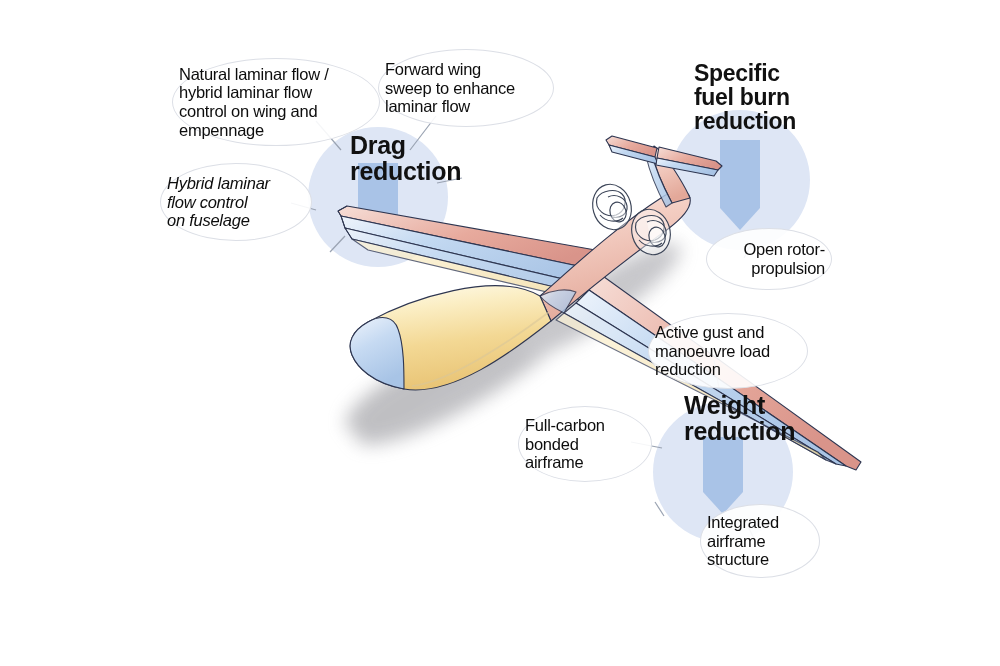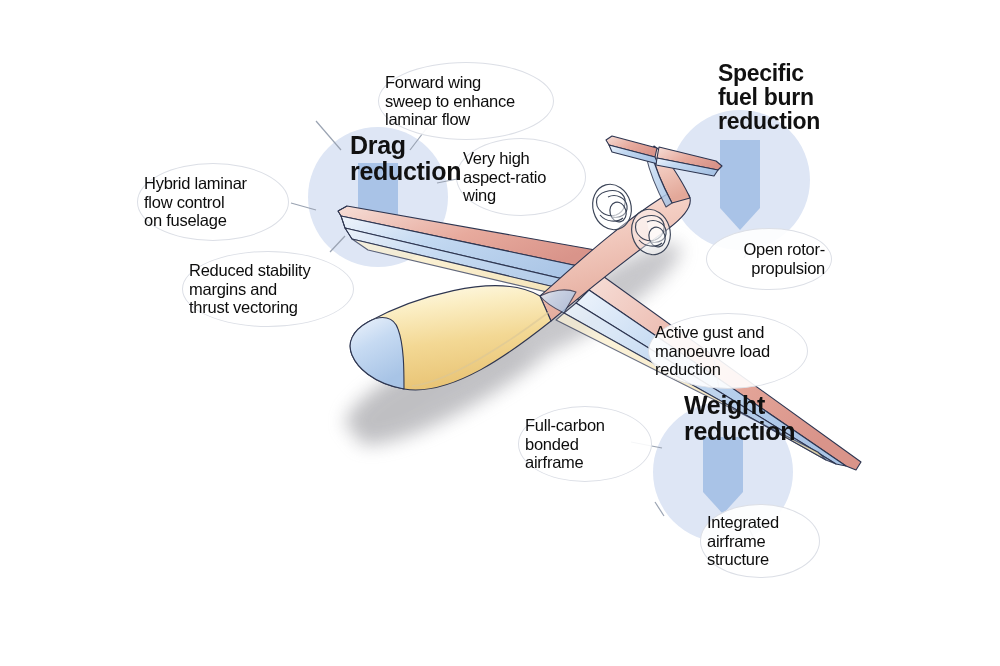--- a/index.html
+++ b/index.html
@@ -219,51 +219,47 @@
       <line x1="714" y1="360" x2="719" y2="388"></line>
       <line x1="631" y1="442" x2="662" y2="448"></line>
       <line x1="664" y1="516" x2="655" y2="502"></line>
       <line x1="756" y1="543" x2="747" y2="524"></line>
     </g>
   </svg>
 
   <div class="hub-title" style="left:326px; top:132px; width:160px; font-size:25px;margin-left:24px;">Drag
 reduction</div>
 
-  <div class="hub-title" style="left:694px; top:62px; width:180px; font-size:23px;margin-left:24px;">Specific
+  <div class="hub-title" style="left:694px; top:62px; width:180px; font-size:23px;">Specific
 fuel burn
 reduction</div>
 
   <div class="hub-title" style="left:684px; top:392px; width:180px; font-size:25px;">Weight
 reduction</div>
 
-
-  <div class="callout c-left" style="left:378px; top:62px; width:176px; height:78px;">
+  <div class="callout c-left" style="left:172px; top:58px; width:208px; height:88px;">
+    <span class="txt">Natural laminar flow /
+hybrid laminar flow
+control on wing and
+empennage</span>
+  </div>
+
+  <div class="callout c-left" style="left:378px; top:49px; width:176px; height:78px;">
     <span class="txt">Forward wing
 sweep to enhance
 laminar flow</span>
   </div>
 
-  <div class="callout c-left" style="left:456px; top:138px; width:130px; height:78px;">
-    <span class="txt">Very high
-aspect-ratio
-wing</span>
-  </div>
-
-  <div class="callout c-left" style="left:137px; top:163px; width:152px; height:78px;">
+
+  <div class="callout c-left" style="left:160px; top:163px; width:152px; height:78px;font-style:italic;">
     <span class="txt">Hybrid laminar
 flow control
 on fuselage</span>
   </div>
 
-  <div class="callout c-left" style="left:182px; top:251px; width:172px; height:76px;">
-    <span class="txt">Reduced stability
-margins and
-thrust vectoring</span>
-  </div>
 
   <div class="callout c-ctr" style="left:706px; top:228px; width:126px; height:62px;">
     <span class="txt">Open rotor-
 propulsion</span>
   </div>
 
   <div class="callout c-left" style="left:648px; top:313px; width:160px; height:76px;">
     <span class="txt">Active gust and
 manoeuvre load
 reduction</span>

